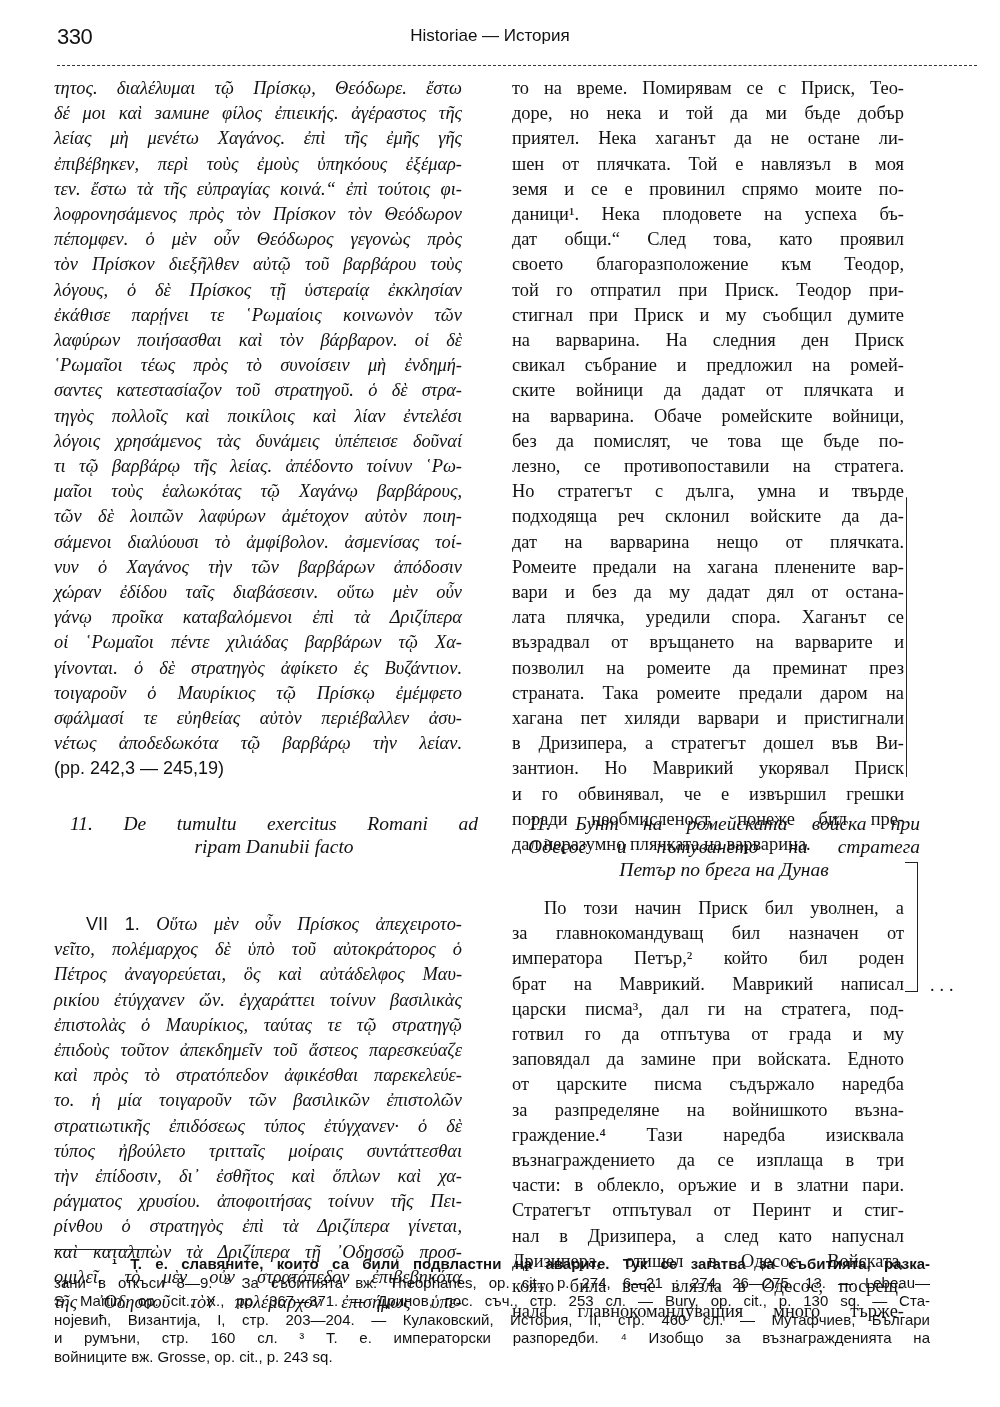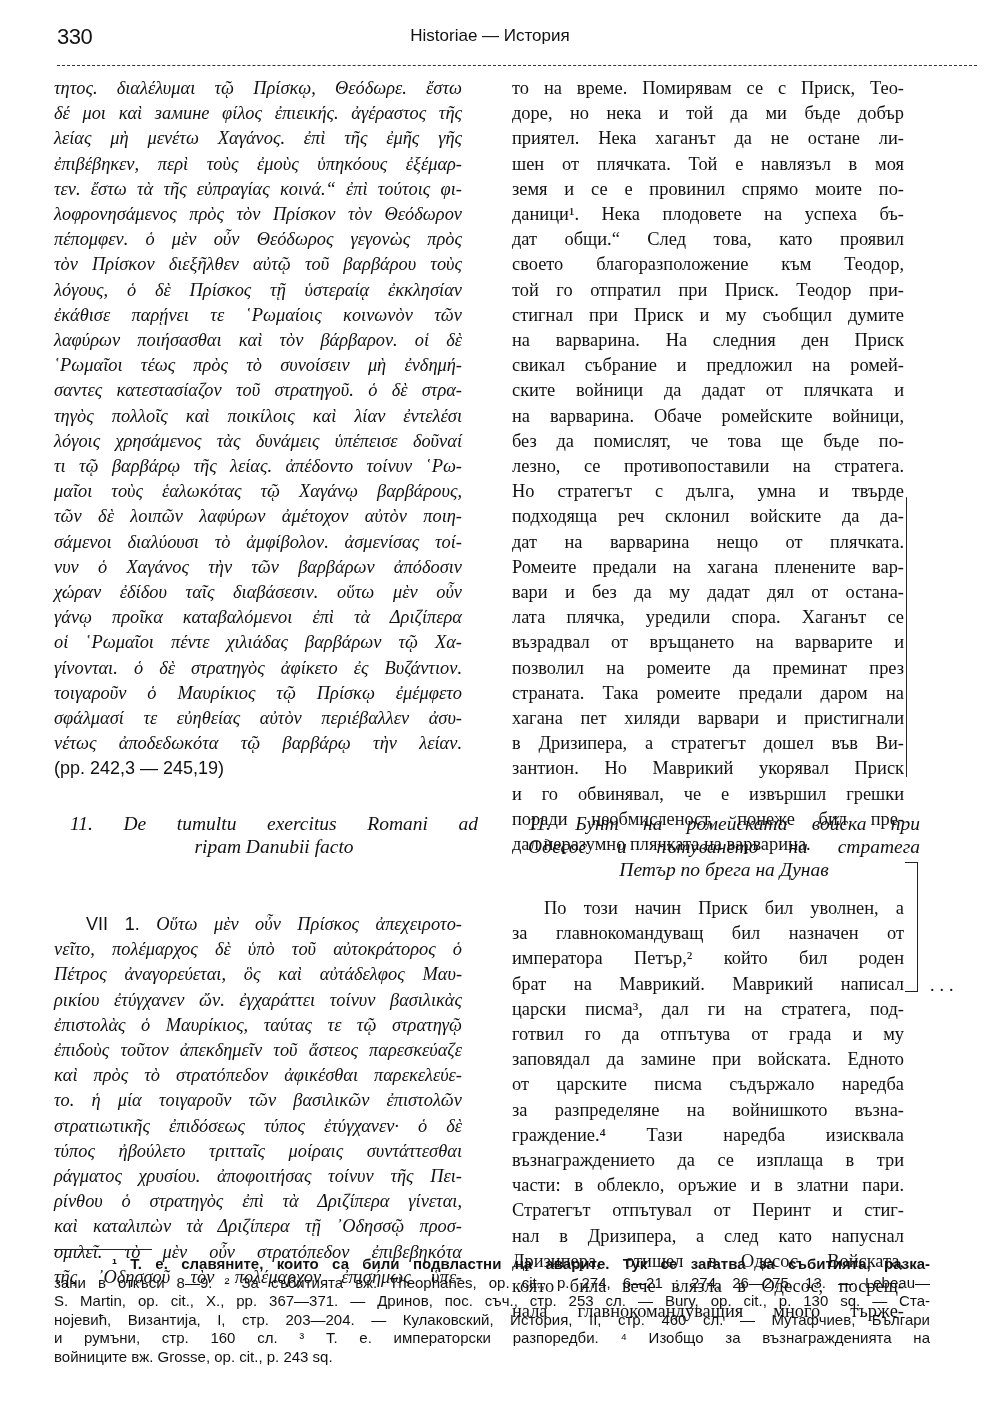--- a/index.html
+++ b/index.html
@@ -115,20 +115,21 @@
   <span class="line" style="padding-left:32px;"><span class="ref">VII 1.</span> <span>Οὕτω μὲν οὖν Πρίσκος ἀπεχειροτο-</span></span>
   <span class="line">νεῖτο, πολέμαρχος δὲ ὑπὸ τοῦ αὐτοκράτορος ὁ</span>
   <span class="line">Πέτρος ἀναγορεύεται, ὃς καὶ αὐτάδελφος Μαυ-</span>
   <span class="line">ρικίου ἐτύγχανεν ὤν. ἐγχαράττει τοίνυν βασιλικὰς</span>
   <span class="line">ἐπιστολὰς ὁ Μαυρίκιος, ταύτας τε τῷ στρατηγῷ</span>
   <span class="line">ἐπιδοὺς τοῦτον ἀπεκδημεῖν τοῦ ἄστεος παρεσκεύαζε</span>
   <span class="line">καὶ πρὸς τὸ στρατόπεδον ἀφικέσθαι παρεκελεύε-</span>
   <span class="line">το. ἡ μία τοιγαροῦν τῶν βασιλικῶν ἐπιστολῶν</span>
   <span class="line">στρατιωτικῆς ἐπιδόσεως τύπος ἐτύγχανεν· ὁ δὲ</span>
   <span class="line">τύπος ἠβούλετο τριτταῖς μοίραις συντάττεσθαι</span>
+  <span class="line">τὴν ἐπίδοσιν, δι᾽ ἐσθῆτος καὶ ὅπλων καὶ χα-</span>
   <span class="line">ράγματος χρυσίου. ἀποφοιτήσας τοίνυν τῆς Πει-</span>
   <span class="line">ρίνθου ὁ στρατηγὸς ἐπὶ τὰ Δριζίπερα γίνεται,</span>
   <span class="line">καὶ καταλιπὼν τὰ Δριζίπερα τῇ ᾿Οδησσῷ προσ-</span>
   <span class="line">ομιλεῖ. τὸ μὲν οὖν στρατόπεδον ἐπιβεβηκότα</span>
   <span class="line">τῆς ᾿Οδησσοῦ τὸν πολέμαρχον ἐπισήμως ὑπε-</span>
 </div>
 
 <div class="col col-right" style="top:896px;">
   <span class="line" style="padding-left:32px;">По този начин Приск бил уволнен, а</span>
   <span class="line">за главнокомандуващ бил назначен от</span>

